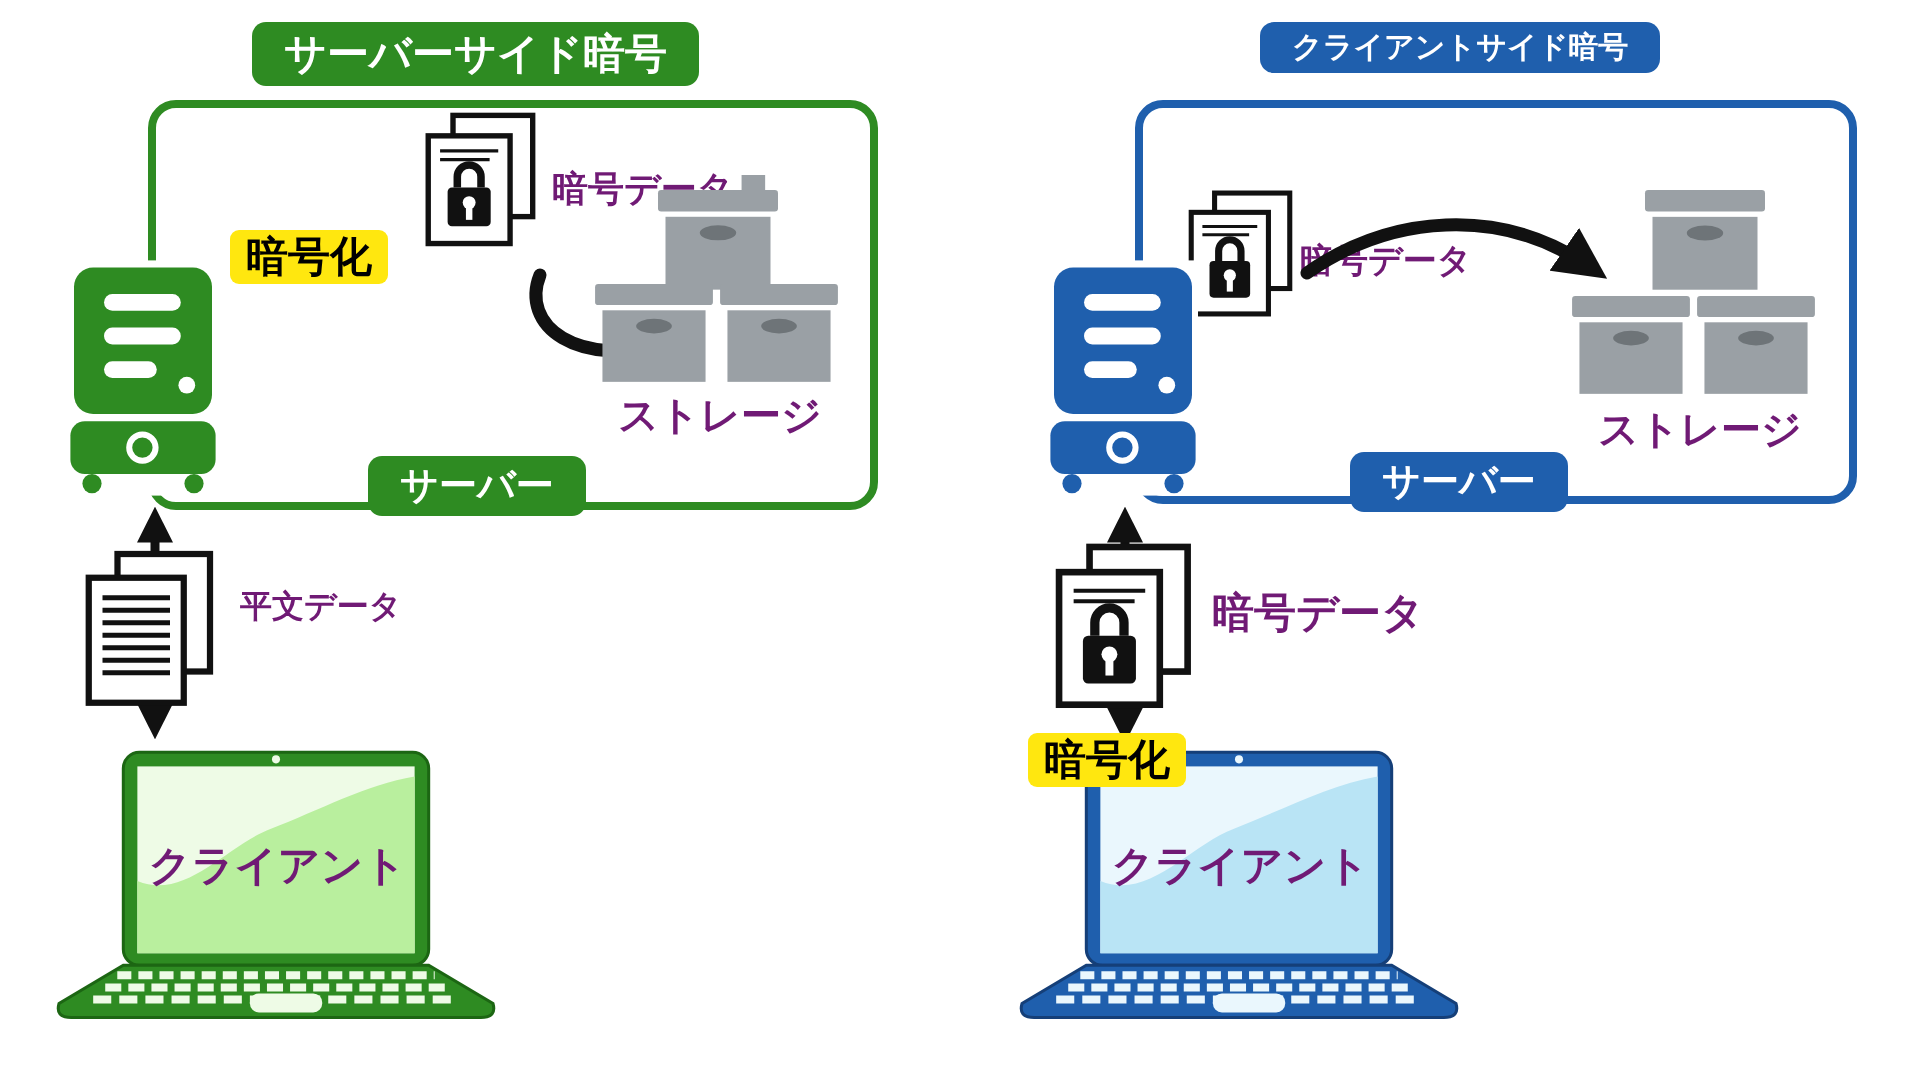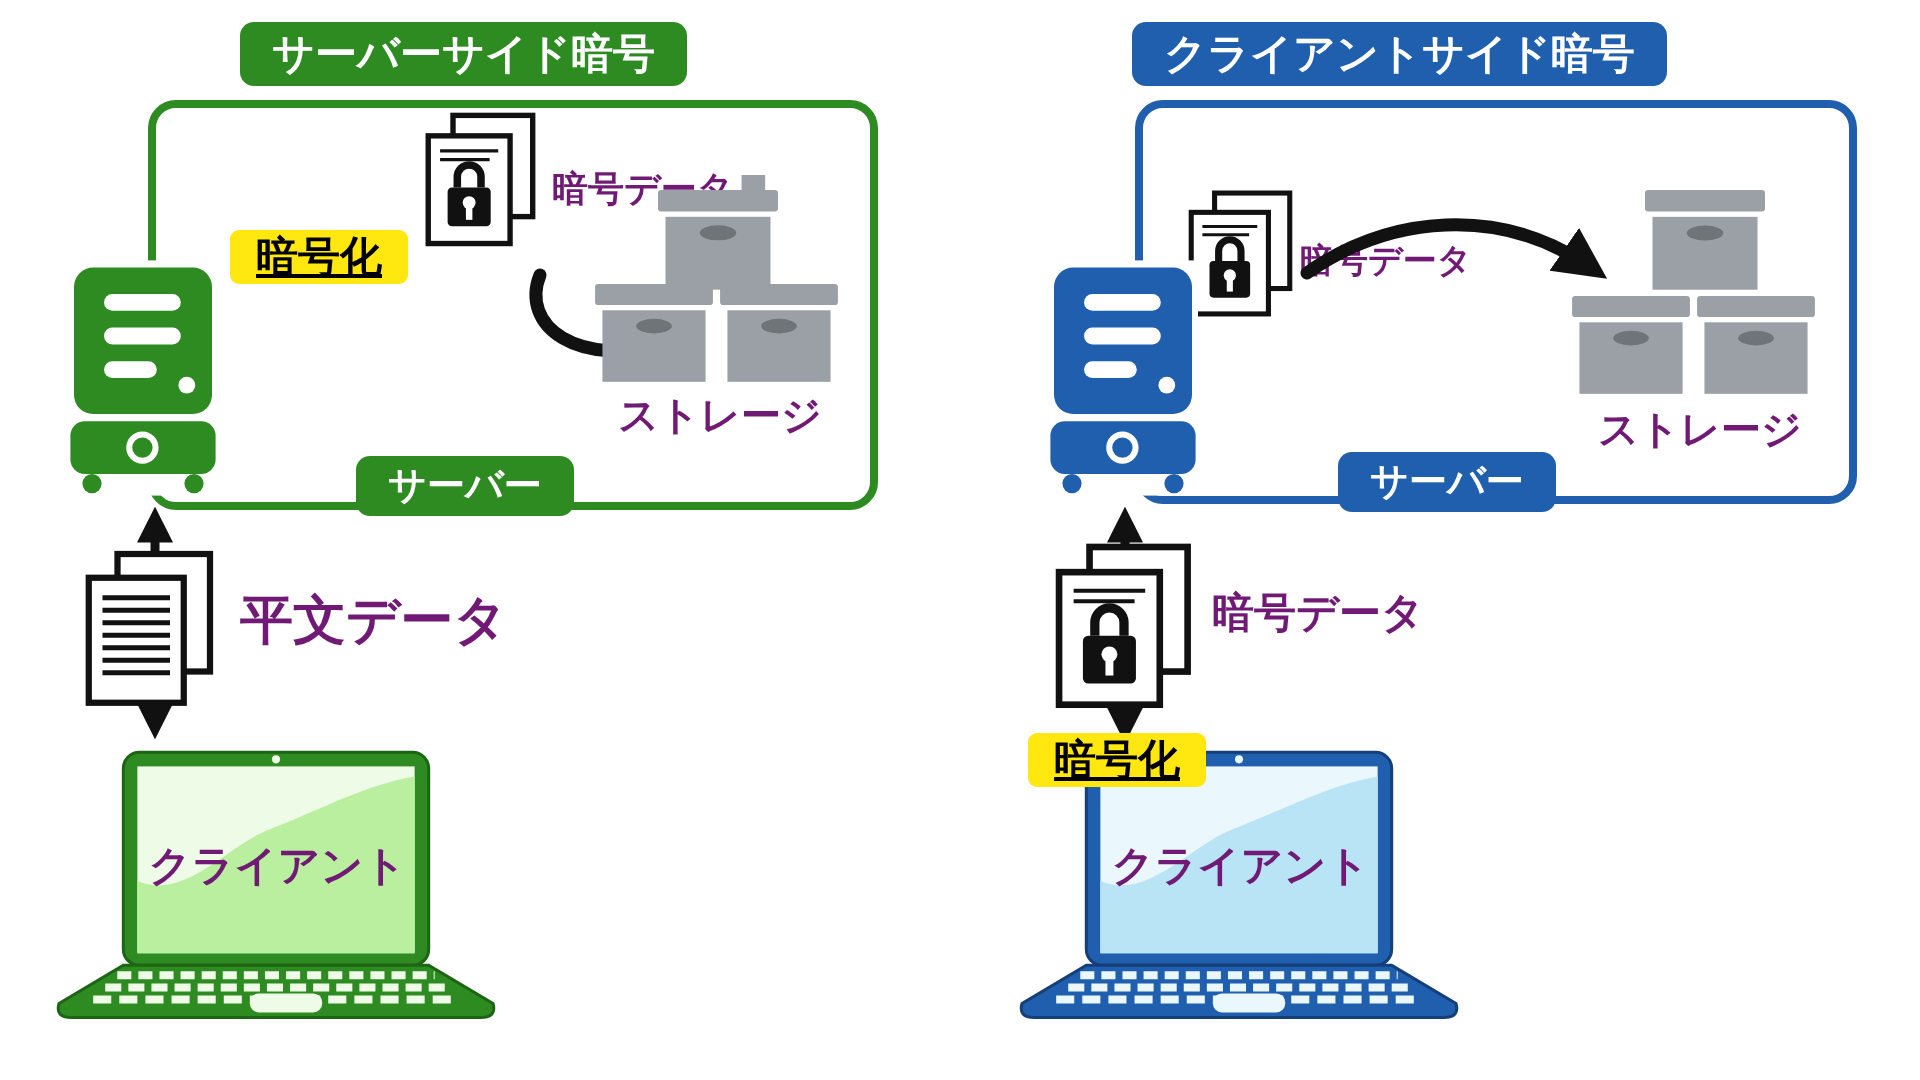--- a/index.html
+++ b/index.html
@@ -19,23 +19,23 @@
                  --screen-light:var(--screen-green-light); --screen-mid:var(--screen-green); }
   .theme-blue  { color:var(--blue); --accent:var(--blue); --accent-dark:var(--blue-dark);
                  --screen-light:var(--screen-blue-light); --screen-mid:var(--screen-blue); }
 
   .panel { position:absolute; inset:0; }
   .abs { position:absolute; }
 
   .frame { position:absolute; border:8px solid var(--accent); border-radius:28px; background:transparent; }
 
   .badge { position:absolute; background:var(--accent); color:#fff; text-align:center;
-           border-radius:14px; padding:8px 32px; line-height:1.15; white-space:nowrap; }
+           border-radius:14px; padding:8px 32px; line-height:1.15; white-space:nowrap;margin-left:12px; }
   .badge-yellow { position:absolute; background:var(--yellow); color:#000; text-align:center;
-                  border-radius:9px; padding:2px 26px; line-height:1.2; white-space:nowrap;text-decoration:underline; }
+                  border-radius:9px; padding:2px 16px; line-height:1.2; white-space:nowrap; }
 
   .label { position:absolute; color:#701a75; white-space:nowrap; }
 
   svg { display:block; overflow:visible; }
 </style>
 </head>
 <body>
 
 <div class="panel theme-green">
 
@@ -115,42 +115,42 @@
     <rect x="3" y="22" width="76" height="100" fill="#fff" stroke="#111" stroke-width="5"></rect>
     <line x1="14" y1="38" x2="68" y2="38" stroke="#111" stroke-width="4"></line>
     <line x1="14" y1="48" x2="68" y2="48" stroke="#111" stroke-width="4"></line>
     <line x1="14" y1="58" x2="68" y2="58" stroke="#111" stroke-width="4"></line>
     <line x1="14" y1="68" x2="68" y2="68" stroke="#111" stroke-width="4"></line>
     <line x1="14" y1="78" x2="68" y2="78" stroke="#111" stroke-width="4"></line>
     <line x1="14" y1="88" x2="68" y2="88" stroke="#111" stroke-width="4"></line>
     <line x1="14" y1="98" x2="68" y2="98" stroke="#111" stroke-width="4"></line>
   </svg>
 
-  <div class="label" style="left:240px; top:585px; font-size:53px;">平文データ</div>
+  <div class="label" style="left:240px; top:585px; font-size:32px;">平文データ</div>
 
   <svg class="abs" style="left:55px; top:750px;" width="442" height="298" viewBox="0 0 440 296">
     <rect x="68" y="2" width="304" height="212" rx="16" fill="currentColor" stroke="var(--accent-dark)" stroke-width="3"></rect>
     <rect x="82" y="16" width="276" height="186" fill="var(--screen-light)"></rect>
     <path d="M82 130 C 130 150 170 95 215 78 C 262 60 310 34 358 26 L358 202 L82 202 Z" fill="var(--screen-mid)"></path>
     <circle cx="220" cy="9" r="4" fill="var(--screen-light)"></circle>
     <path d="M68 214 H372 L436 252 Q440 266 424 266 H16 Q0 266 4 252 Z" fill="currentColor" stroke="var(--accent-dark)" stroke-width="3"></path>
     <line x1="62" y1="224" x2="378" y2="224" stroke="var(--screen-light)" stroke-width="8" stroke-dasharray="14 7"></line>
     <line x1="50" y1="236" x2="390" y2="236" stroke="var(--screen-light)" stroke-width="8" stroke-dasharray="16 7"></line>
     <line x1="38" y1="248" x2="402" y2="248" stroke="var(--screen-light)" stroke-width="8" stroke-dasharray="18 8"></line>
     <rect x="194" y="242" width="72" height="19" rx="9" fill="var(--screen-light)"></rect>
   </svg>
 
   <div class="label" style="left:135px; top:838px; width:285px; text-align:center; font-size:42px;">クライアント</div>
 </div>
 
 <div class="panel theme-blue">
 
   <div class="frame" style="left:1135px; top:100px; width:722px; height:404px;"></div>
 
-  <div class="badge" style="left:1132px; top:22px; font-size:42px;">クライアントサイド暗号</div>
+  <div class="badge" style="left:1248px; top:22px; font-size:30px;">クライアントサイド暗号</div>
 
   <svg class="abs" style="left:1188px; top:190px;" width="106" height="128" viewBox="0 0 104 126">
     <rect x="26" y="3" width="74" height="94" fill="#fff" stroke="#111" stroke-width="5"></rect>
     <rect x="3" y="22" width="76" height="100" fill="#fff" stroke="#111" stroke-width="5"></rect>
     <line x1="14" y1="36" x2="68" y2="36" stroke="#111" stroke-width="3"></line>
     <line x1="14" y1="44" x2="60" y2="44" stroke="#111" stroke-width="3"></line>
     <path d="M30 70 v-10 a11 11 0 0 1 22 0 v10" fill="none" stroke="#111" stroke-width="7"></path>
     <rect x="21" y="70" width="40" height="36" rx="4" fill="#111"></rect>
     <circle cx="41" cy="84" r="6" fill="#fff"></circle>
     <rect x="38" y="86" width="6" height="14" fill="#fff"></rect>

